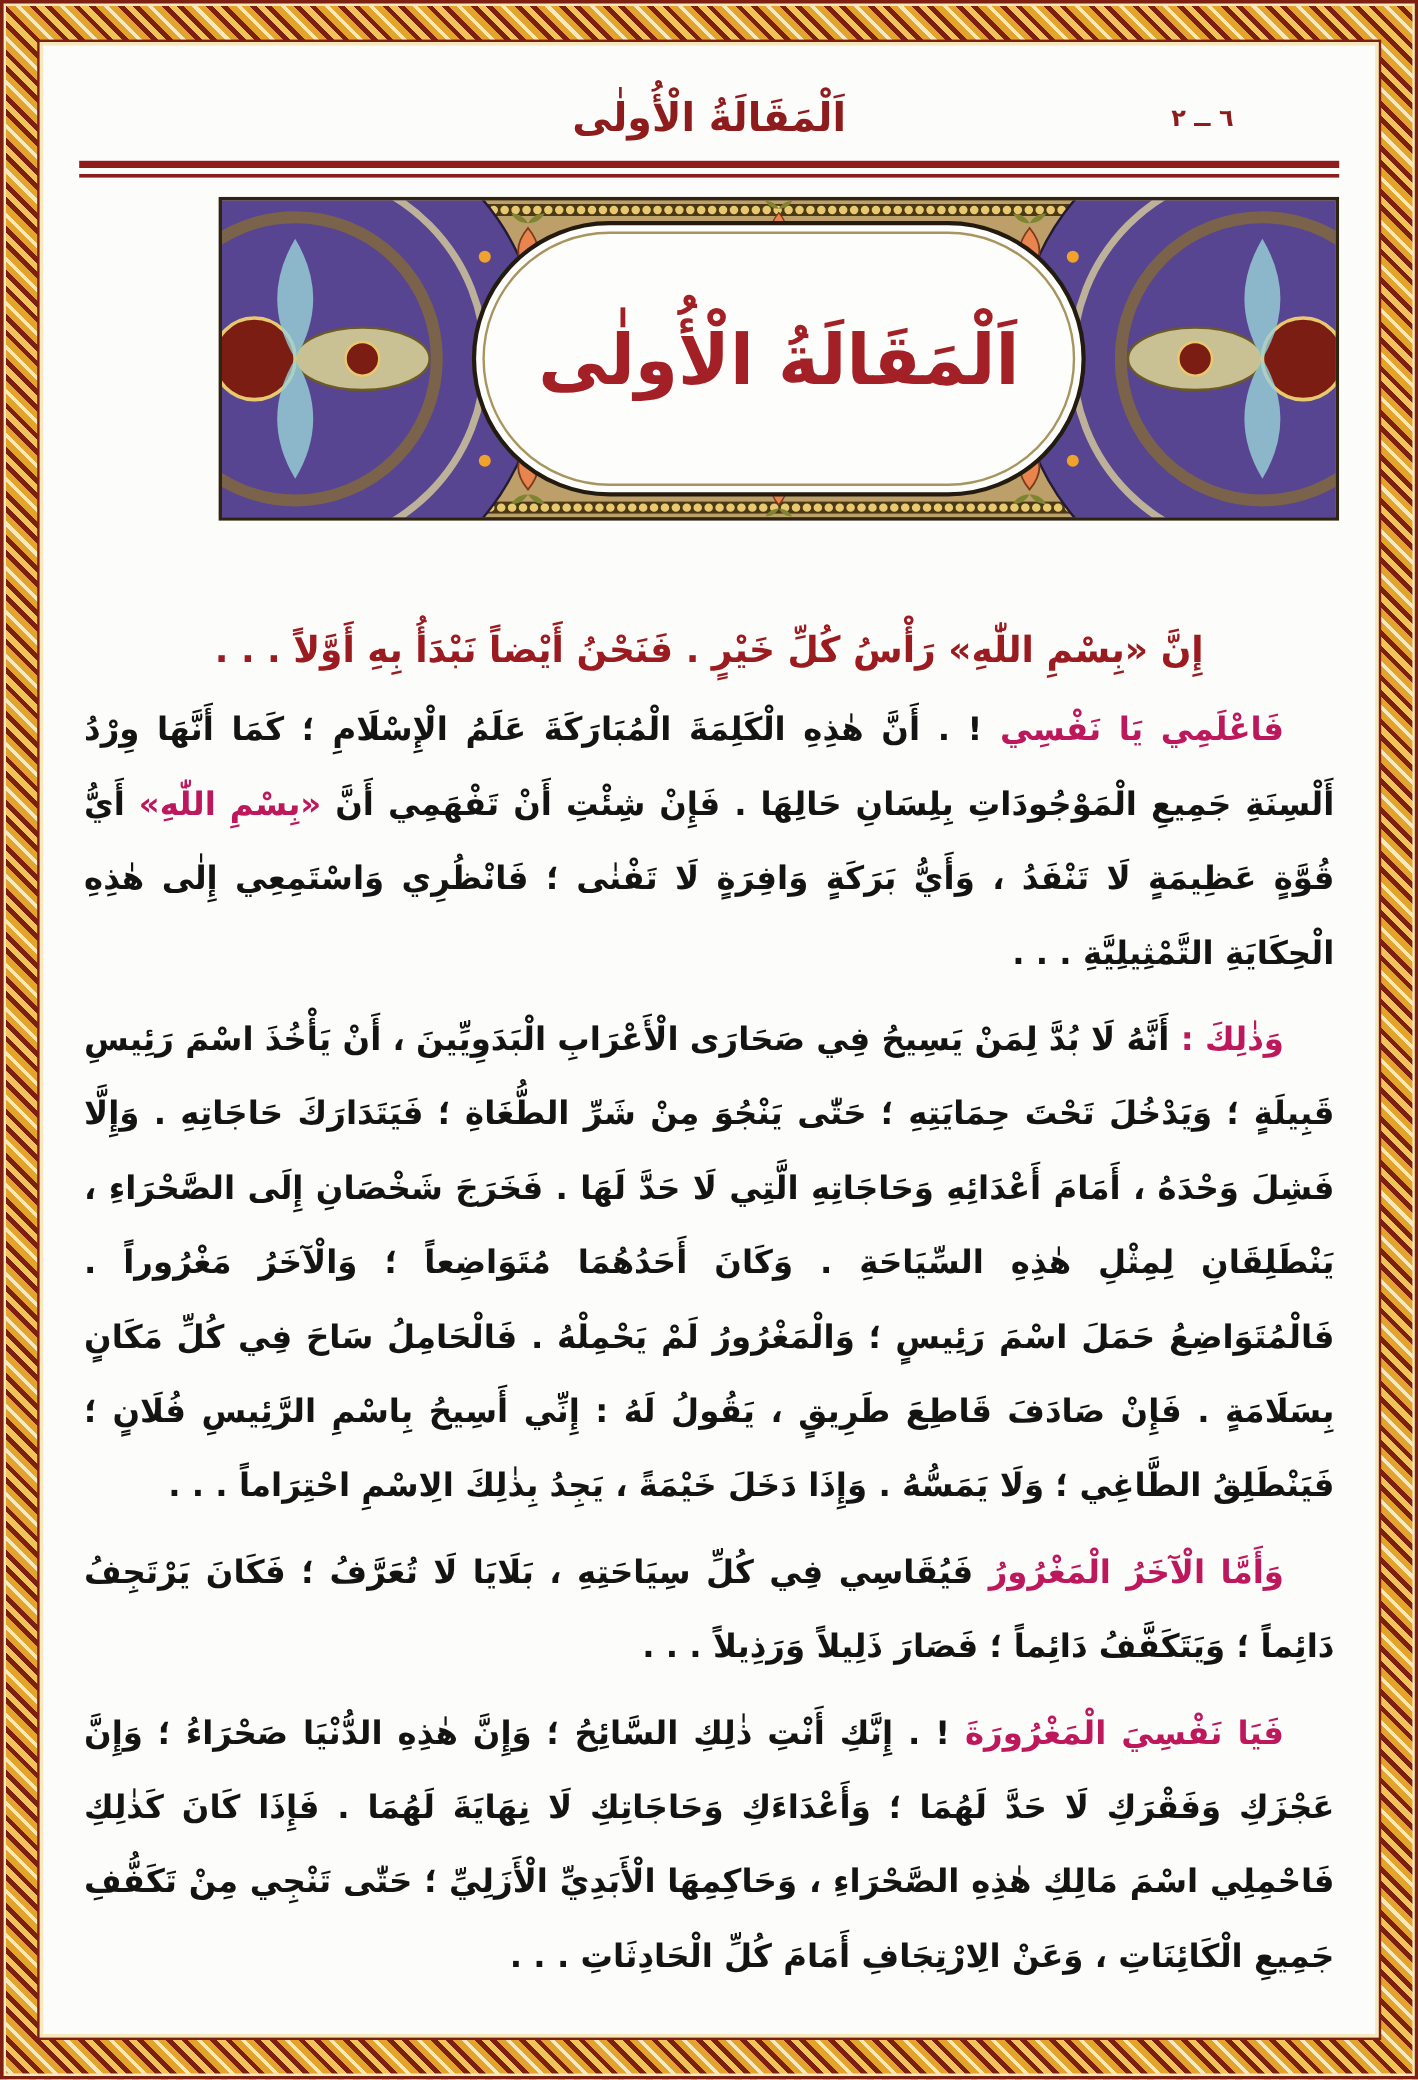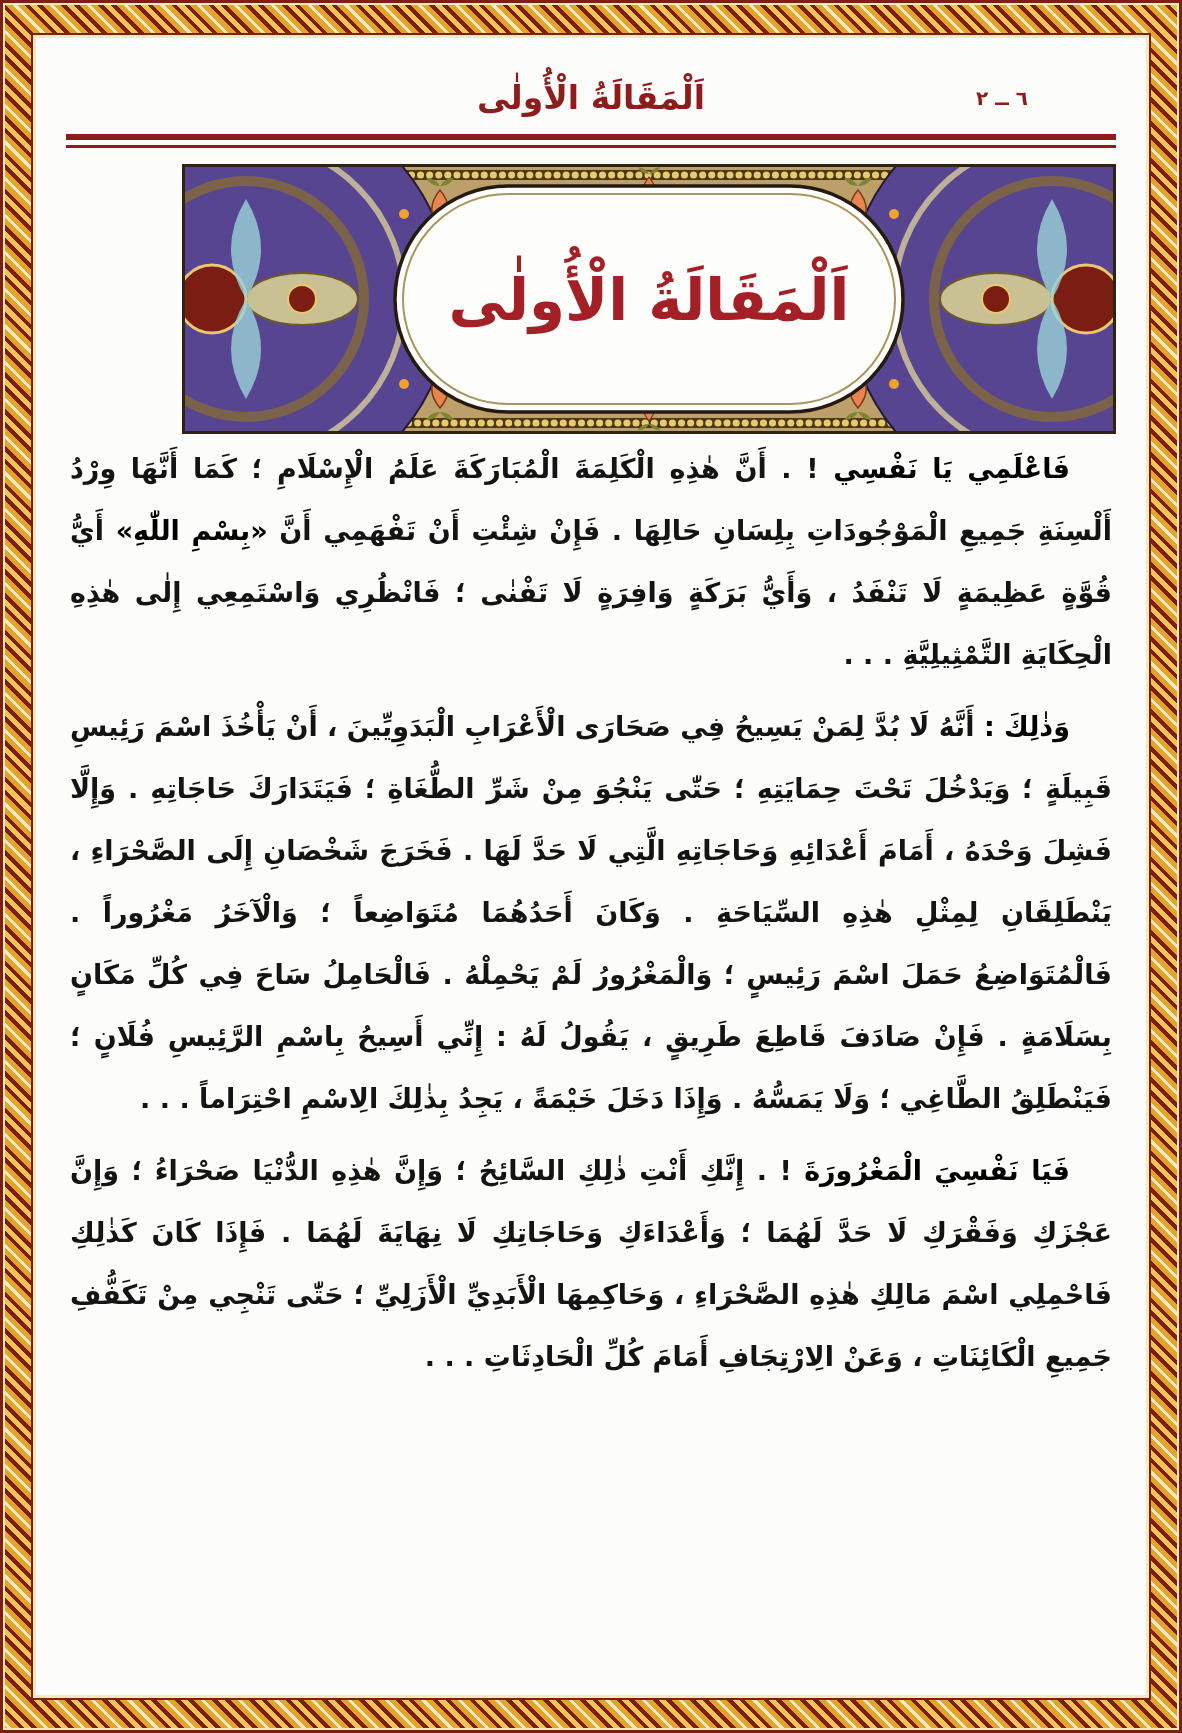--- a/index.html
+++ b/index.html
@@ -37,21 +37,21 @@
 
   
   .banner-wrap{margin-top:16px;}
 
   
   .body-text{
     direction:rtl;text-align:justify;color:#141414;
     font-size:27px;line-height:62px;font-weight:bold;
     padding:0 4px;
   }
-  .red{color:#000000;}
+  .red{color:#be185d;}
   .intro-line{
     text-align:center;color:#9a1b20;font-size:30px;
     margin:74px 0 4px 0;text-indent:0;
   }
   .para{margin:0 0 10px 0;text-indent:42px;}
 </style>
 </head>
 <body>
 
 <div class="frame-outer">
@@ -116,23 +116,25 @@
 
         <rect x="213" y="22" width="508" height="226" rx="113" fill="#fdfdfb" stroke="#241b10" stroke-width="3.5"></rect>
         <rect x="221" y="30" width="492" height="210" rx="105" fill="none" stroke="#a8945e" stroke-width="2"></rect>
 
         <text x="467" y="156" text-anchor="middle" font-size="58" font-weight="bold" fill="#a32126" font-family="DejaVu Sans, sans-serif">اَلْمَقَالَةُ الْأُولٰى</text>
       </svg>
     </div>
 
     <main class="body-text">
 
+      <p class="intro-line">إِنَّ «بِسْمِ اللّٰهِ» رَأْسُ كُلِّ خَيْرٍ . فَنَحْنُ أَيْضاً نَبْدَأُ بِهِ أَوَّلاً . . .</p>
 
       <p class="para"><span class="red">فَاعْلَمِي يَا نَفْسِي</span><span> ! . أَنَّ هٰذِهِ الْكَلِمَةَ الْمُبَارَكَةَ عَلَمُ الْإِسْلَامِ ؛ كَمَا أَنَّهَا وِرْدُ أَلْسِنَةِ جَمِيعِ الْمَوْجُودَاتِ بِلِسَانِ حَالِهَا . فَإِنْ شِئْتِ أَنْ تَفْهَمِي أَنَّ </span><span class="red">«بِسْمِ اللّٰهِ»</span><span> أَيُّ قُوَّةٍ عَظِيمَةٍ لَا تَنْفَدُ ، وَأَيُّ بَرَكَةٍ وَافِرَةٍ لَا تَفْنٰى ؛ فَانْظُرِي وَاسْتَمِعِي إِلٰى هٰذِهِ الْحِكَايَةِ التَّمْثِيلِيَّةِ . . .</span></p>
 
       <p class="para"><span class="red">وَذٰلِكَ :</span><span> أَنَّهُ لَا بُدَّ لِمَنْ يَسِيحُ فِي صَحَارَى الْأَعْرَابِ الْبَدَوِيِّينَ ، أَنْ يَأْخُذَ اسْمَ رَئِيسِ قَبِيلَةٍ ؛ وَيَدْخُلَ تَحْتَ حِمَايَتِهِ ؛ حَتّٰى يَنْجُوَ مِنْ شَرِّ الطُّغَاةِ ؛ فَيَتَدَارَكَ حَاجَاتِهِ . وَإِلَّا فَشِلَ وَحْدَهُ ، أَمَامَ أَعْدَائِهِ وَحَاجَاتِهِ الَّتِي لَا حَدَّ لَهَا . فَخَرَجَ شَخْصَانِ إِلَى الصَّحْرَاءِ ، يَنْطَلِقَانِ لِمِثْلِ هٰذِهِ السِّيَاحَةِ . وَكَانَ أَحَدُهُمَا مُتَوَاضِعاً ؛ وَالْآخَرُ مَغْرُوراً . فَالْمُتَوَاضِعُ حَمَلَ اسْمَ رَئِيسٍ ؛ وَالْمَغْرُورُ لَمْ يَحْمِلْهُ . فَالْحَامِلُ سَاحَ فِي كُلِّ مَكَانٍ بِسَلَامَةٍ . فَإِنْ صَادَفَ قَاطِعَ طَرِيقٍ ، يَقُولُ لَهُ : إِنِّي أَسِيحُ بِاسْمِ الرَّئِيسِ فُلَانٍ ؛ فَيَنْطَلِقُ الطَّاغِي ؛ وَلَا يَمَسُّهُ . وَإِذَا دَخَلَ خَيْمَةً ، يَجِدُ بِذٰلِكَ الِاسْمِ احْتِرَاماً . . .</span></p>
 
+      <p class="para"><span class="red">وَأَمَّا الْآخَرُ الْمَغْرُورُ</span><span> فَيُقَاسِي فِي كُلِّ سِيَاحَتِهِ ، بَلَايَا لَا تُعَرَّفُ ؛ فَكَانَ يَرْتَجِفُ دَائِماً ؛ وَيَتَكَفَّفُ دَائِماً ؛ فَصَارَ ذَلِيلاً وَرَذِيلاً . . .</span></p>
 
       <p class="para"><span class="red">فَيَا نَفْسِيَ الْمَغْرُورَةَ</span><span> ! . إِنَّكِ أَنْتِ ذٰلِكِ السَّائِحُ ؛ وَإِنَّ هٰذِهِ الدُّنْيَا صَحْرَاءُ ؛ وَإِنَّ عَجْزَكِ وَفَقْرَكِ لَا حَدَّ لَهُمَا ؛ وَأَعْدَاءَكِ وَحَاجَاتِكِ لَا نِهَايَةَ لَهُمَا . فَإِذَا كَانَ كَذٰلِكِ فَاحْمِلِي اسْمَ مَالِكِ هٰذِهِ الصَّحْرَاءِ ، وَحَاكِمِهَا الْأَبَدِيِّ الْأَزَلِيِّ ؛ حَتّٰى تَنْجِي مِنْ تَكَفُّفِ جَمِيعِ الْكَائِنَاتِ ، وَعَنْ الِارْتِجَافِ أَمَامَ كُلِّ الْحَادِثَاتِ . . .</span></p>
 
     </main>
   </div>
 </div>
 
 </body></html>

